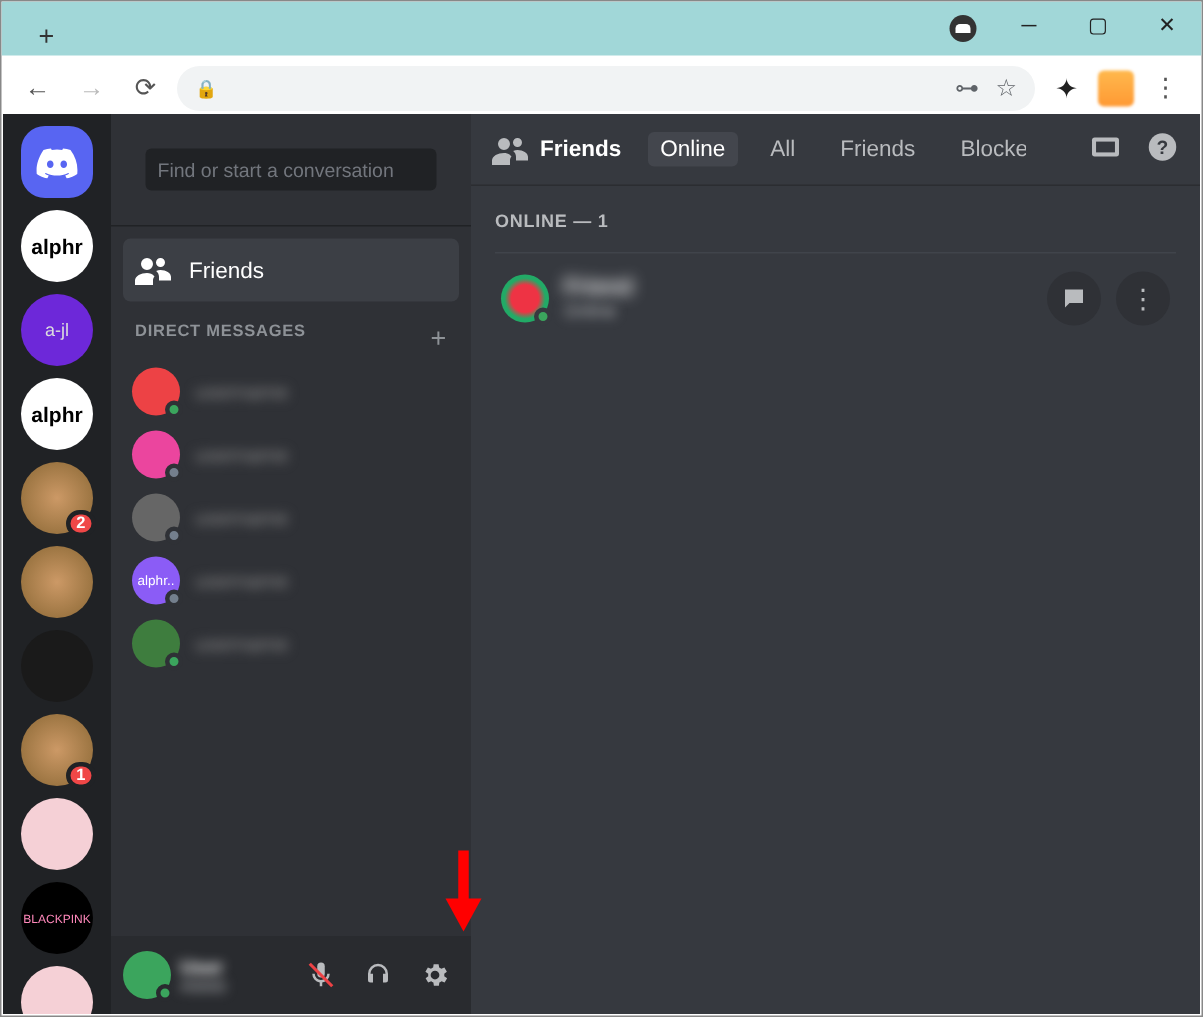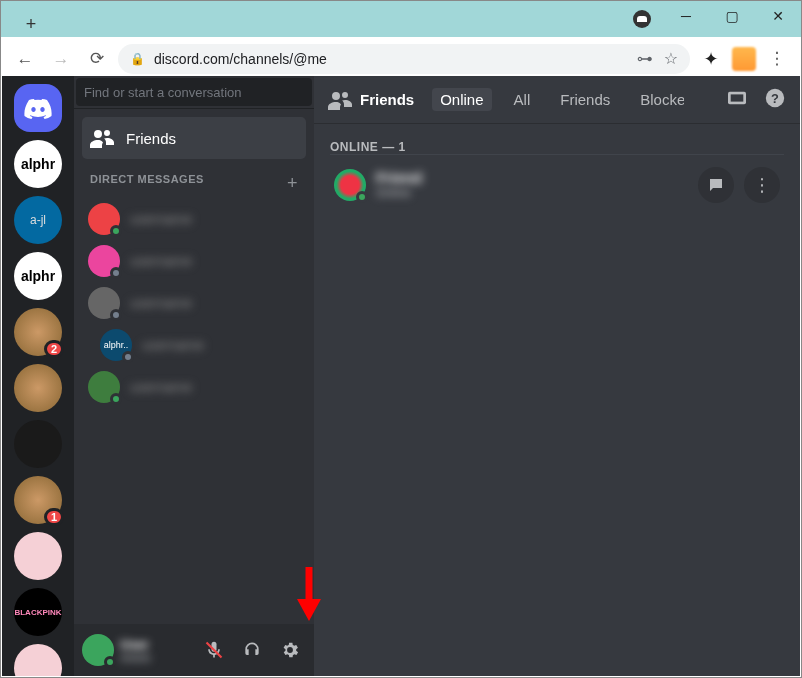--- a/index.html
+++ b/index.html
@@ -20,31 +20,31 @@
   .tbtn { width:30px; height:30px; display:flex; align-items:center; justify-content:center; color:#555; font-size:17px; border-radius:50%;}
   .addr { flex:1; height:30px; background:#f1f3f4; border-radius:15px; display:flex; align-items:center; padding:0 12px; gap:9px; font-size:14px; color:#202124;}
   .addr .lock { font-size:12px; color:#5f6368;}
   .addr-actions { margin-left:auto; display:flex; gap:14px; color:#5f6368; font-size:16px; align-items:center; }
   .ext-icon { width:24px; height:24px; border-radius:4px; }
   .ext-orange { background:linear-gradient(#ffb84d,#ff9933); filter:blur(1px);}
   
   .app { position:absolute; top:75px; left:1px; right:1px; bottom:1px; background:#202225; display:flex; }
   
   .rail { width:72px; background:#202225; display:flex; flex-direction:column; align-items:center; padding-top:8px; gap:8px; overflow:hidden;}
-  .srv { width:48px; height:48px; border-radius:50%; background:#0369a1; display:flex; align-items:center; justify-content:center; color:#dcddde; font-size:12px; position:relative; flex-shrink:0;}
+  .srv { width:48px; height:48px; border-radius:50%; background:#6d28d9; display:flex; align-items:center; justify-content:center; color:#dcddde; font-size:12px; position:relative; flex-shrink:0;}
   .srv.home { background:#5865f2; border-radius:16px;}
   .srv.home svg { width:28px; height:22px;}
   .srv.white { background:#fff; color:#000; font-weight:600; font-size:14px;}
   .srv.darkimg { background:#2a2a2a;}
-  .srv.black { background:#000; color:#f8b; font-size:8px; font-weight:700;}
+  .srv.black { background:#000; color:#f8b; font-size:8px; font-weight:400;}
   .srv.pink { background:#f5d0d6;}
   .srv-badge { position:absolute; bottom:-2px; right:-2px; min-width:18px; height:18px; padding:0 4px; border-radius:9px; background:#f04747; color:#fff; font-size:11px; font-weight:700; display:flex; align-items:center; justify-content:center; border:3px solid #202225;}
   
   .side { width:240px; background:#2f3136; display:flex; flex-direction:column;}
-  .search-top { padding:2px; border-bottom:1px solid #202225;}
+  .search-top { padding:23px; border-bottom:1px solid #202225;}
   .search-btn { width:100%; height:28px; background:#202225; border:none; border-radius:4px; color:#72767d; text-align:left; padding:0 8px; font-size:13px;}
   .side-list { flex:1; padding:8px; overflow:hidden;}
   .side-item { height:42px; border-radius:5px; display:flex; align-items:center; padding:0 8px; gap:12px; color:#96989d; font-size:15px;}
   .side-item.active { background:#3c3f45; color:#fff;}
   .side-item svg { width:24px; height:20px; fill:currentColor;}
   .dm-head { display:flex; justify-content:space-between; align-items:flex-start; padding:14px 8px 4px; color:#8e9297; font-size:11px; font-weight:700; letter-spacing:0.5px;}
   .dm-head .plus { font-size:18px; font-weight:400;}
   .dm { height:42px; display:flex; align-items:center; gap:10px; padding:0 6px; border-radius:4px; color:#6e7178; font-size:14px;}
   .dm .av { width:32px; height:32px; border-radius:50%; position:relative; flex-shrink:0;}
   .status-dot { position:absolute; right:-2px; bottom:-2px; width:12px; height:12px; border-radius:50%; border:3px solid #2f3136;}
@@ -61,21 +61,21 @@
   
   .main { flex:1; background:#36393f; display:flex; flex-direction:column; min-width:0;}
   .mhead { height:48px; border-bottom:1px solid #2b2d31; display:flex; align-items:center; padding:0 14px; gap:18px; color:#b9bbbe; font-size:15px;}
   .mhead .fr { display:flex; align-items:center; gap:8px; color:#fff; font-weight:600;}
   .mhead .fr svg{width:24px;height:20px;fill:#b9bbbe;}
   .filters { display:flex; gap:14px; align-items:center; font-size:15px;}
   .filt { color:#b9bbbe; padding:3px 8px; border-radius:4px;}
   .filt.active { background:#43464d; color:#fff;}
   .mhead-right { margin-left:auto; display:flex; gap:16px; align-items:center; color:#b9bbbe;}
   .mbody { flex:1; padding:16px;}
-  .mhdr { color:#b9bbbe; font-size:12px; font-weight:700; letter-spacing:0.5px; }
+  .mhdr { color:#b9bbbe; font-size:12px; font-weight:700; letter-spacing:0.5px; margin-bottom:14px;}
   .frow { display:flex; align-items:center; gap:10px; height:60px; border-top:1px solid #40444b; padding:0 4px;}
   .frow .av { width:32px; height:32px; border-radius:50%; background:radial-gradient(circle,#e34 40%,#2a6 60%); position:relative;}
   .frow .txt { flex:1;}
   .frow .t1 { color:#fff; font-size:15px; font-weight:600; filter:blur(5px);}
   .frow .t2 { color:#b9bbbe; font-size:12px; filter:blur(4px);}
   .circ { width:36px; height:36px; border-radius:50%; background:#2f3136; display:flex; align-items:center; justify-content:center; color:#b9bbbe; font-size:18px;}
   
   .arrow { position:absolute; left:294px; bottom:54px; pointer-events:none;}
   .incog { width:18px; height:18px; border-radius:50%; background:#333; display:inline-flex; align-items:center; justify-content:center;}
   .incog::after{content:""; width:10px; height:6px; background:#fff; border-radius:3px 3px 0 0;}
@@ -94,21 +94,20 @@
   <div class="newtab">+</div>
   <div style="position:absolute; left:626px; top:4px;" class="incog"></div>
 </div>
 
 <div class="toolbar" style="position:absolute; top:39px; left:1px; right:1px;">
   <div class="tbtn">←</div>
   <div class="tbtn" style="color:#bbb;">→</div>
   <div class="tbtn">⟳</div>
   <div class="addr">
     <span class="lock">🔒</span>
-    <span>discord.com/channels/@me</span>
     <div class="addr-actions">
       <span style="letter-spacing:-3px;">⊶</span>
       <span>☆</span>
     </div>
   </div>
   <div class="tbtn" style="color:#222; font-size:18px;">✦</div>
   <div class="ext-icon ext-orange"></div>
   <div class="tbtn">⋮</div>
 </div>
 
@@ -164,21 +163,21 @@
             </div>
             <span class="blur">username</span>
           </div>
           <div class="dm">
             <div class="av" style="background: rgb(102, 102, 102);">
               <span class="status-dot st-offline"></span>
             </div>
             <span class="blur">username</span>
           </div>
           <div class="dm">
-            <div class="av" style="background: #0c4a6e; display: flex; align-items: center; justify-content: center; color: rgb(255, 255, 255); font-size: 9px; margin-left: 12px;">alphr..<span class="status-dot st-offline"></span></div>
+            <div class="av" style="background: #8b5cf6; display: flex; align-items: center; justify-content: center; color: rgb(255, 255, 255); font-size: 9px;">alphr..<span class="status-dot st-offline"></span></div>
             <span class="blur">username</span>
           </div>
           <div class="dm">
             <div class="av" style="background: rgb(62, 125, 62);">
               <span class="status-dot st-online"></span>
             </div>
             <span class="blur">username</span>
           </div>
         </div>
     </div>

